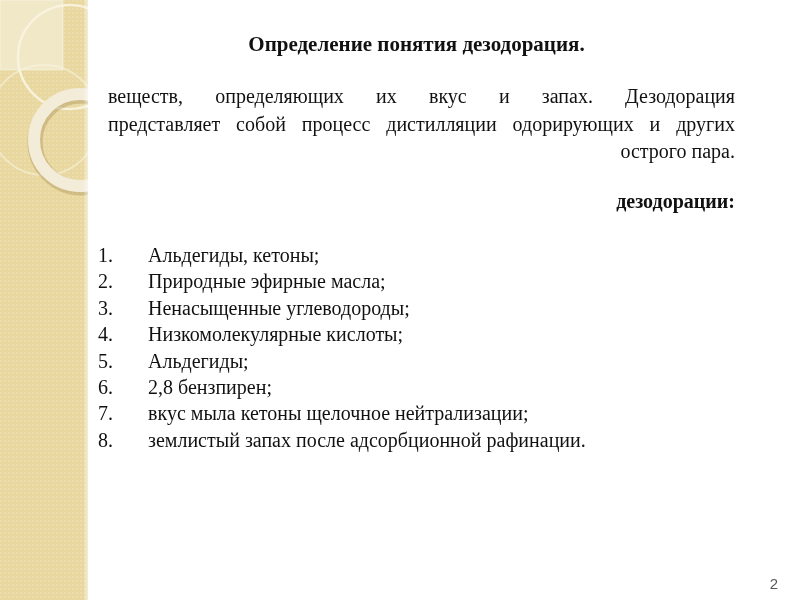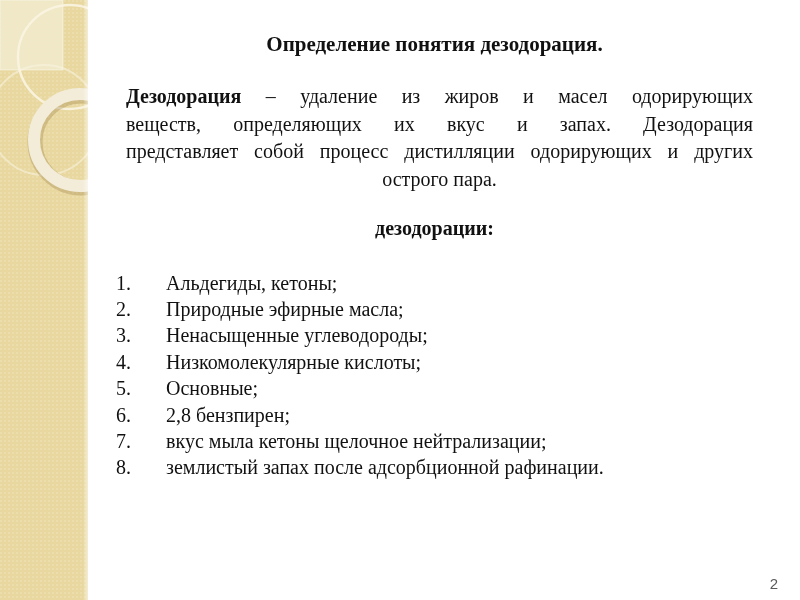--- a/index.html
+++ b/index.html
@@ -19,21 +19,21 @@
     position: absolute;
     left: 0; top: 0;
     width: 88px; height: 600px;
     overflow: hidden;
   }
   .sidebar svg { display: block; }
 
   
   .content {
     position: absolute;
-    left: 116px; top: 0;
+    left: 98px; top: 0;
     width: 637px; height: 600px;
   }
 
   .slide-title {
     margin-top: 30px;
     text-align: center;
     font-size: 21px;
     font-weight: bold;
     line-height: 28px;
     white-space: nowrap;
@@ -43,21 +43,21 @@
     margin-top: 25px;
     margin-left: 10px;   
     width: 627px;
     font-size: 20px;
     line-height: 27.5px;
   }
   .jline {
     text-align: justify;
     text-align-last: justify;
   }
-  .lastline { text-align: center; }
+  .lastline { text-align: right; }
   .bold { font-weight: bold; }
 
   .subheading {
     margin-top: 22px;
     width: 637px;
     font-size: 20px;
     font-weight: bold;
     line-height: 27.5px;
   }
 
@@ -104,23 +104,20 @@
     <circle cx="80" cy="140" r="46" fill="none" stroke="#f2ecd9" stroke-width="12"></circle>
     <rect x="83" y="0" width="5" height="600" fill="url(#edgeGlow)"></rect>
   </svg>
 </div>
 
 <div class="content">
 
   <div class="slide-title">Определение понятия дезодорация.</div>
 
   <div class="definition">
-    <div class="jline">
-      <span class="bold">Дезодорация</span><span> – удаление из жиров и масел одорирующих</span>
-    </div>
     <div class="jline">веществ, определяющих их вкус и запах. Дезодорация</div>
     <div class="jline">представляет собой процесс дистилляции одорирующих и других</div>
     <div class="lastline">острого пара.</div>
   </div>
 
   <div class="subheading">
     <div class="lastline">дезодорации:</div>
   </div>
 
   <div class="num-list">
@@ -135,21 +132,21 @@
     <div class="li-row">
       <span class="li-num">3.</span>
       <span class="li-text">Ненасыщенные углеводороды;</span>
     </div>
     <div class="li-row">
       <span class="li-num">4.</span>
       <span class="li-text">Низкомолекулярные кислоты;</span>
     </div>
     <div class="li-row">
       <span class="li-num">5.</span>
-      <span class="li-text">Основные;</span>
+      <span class="li-text">Альдегиды;</span>
     </div>
     <div class="li-row">
       <span class="li-num">6.</span>
       <span class="li-text">2,8 бензпирен;</span>
     </div>
     <div class="li-row">
       <span class="li-num">7.</span>
       <span class="li-text">вкус мыла кетоны щелочное нейтрализации;</span>
     </div>
     <div class="li-row">

